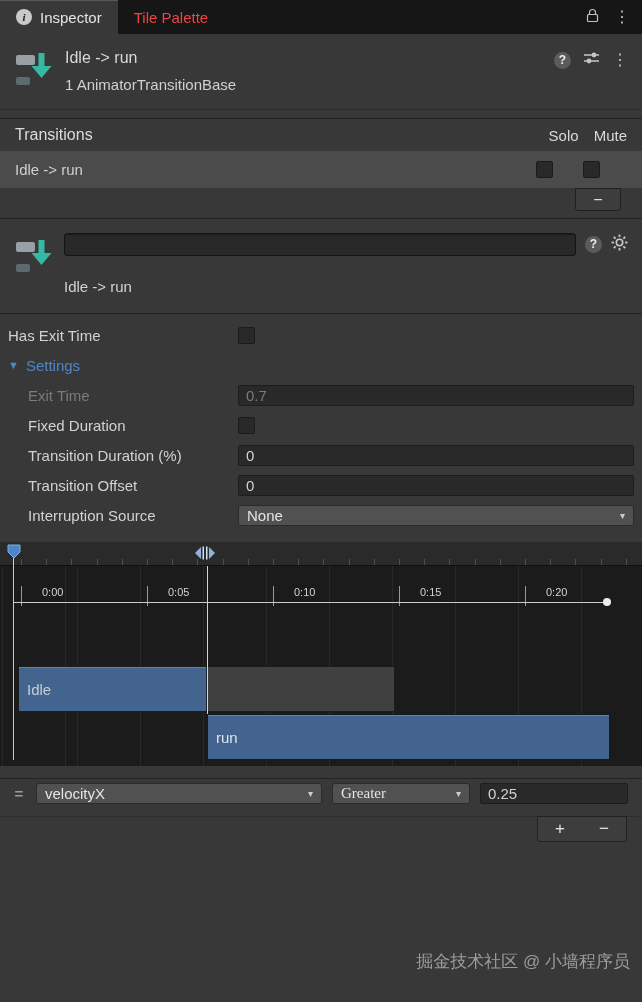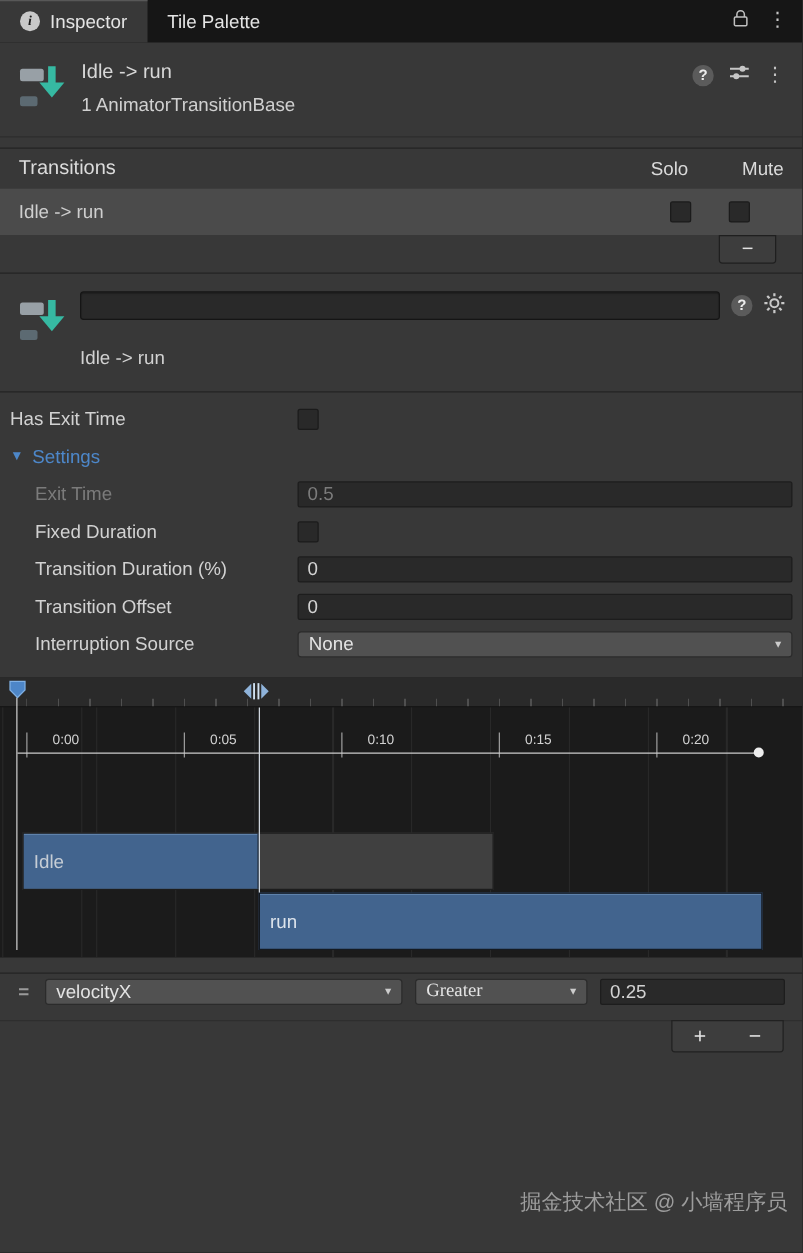--- a/index.html
+++ b/index.html
@@ -2,40 +2,40 @@
 <html style="--accent-blue: #4d87c9; --clip-blue: #42648e; --icon-teal: #36b9a2; --playhead-blue: #4d86c8;"><head>
 <meta charset="utf-8">
 <style>
   * { box-sizing: border-box; margin: 0; padding: 0; }
   html,body { background:#222; }
   body { font-family:"Liberation Sans", sans-serif; }
   .panel { position:relative; width:642px; height:1002px; background:#383838; overflow:hidden; color:#d2d2d2; }
 
   
   .tabbar { height:34px; background:#161616; display:flex; align-items:stretch; }
-  .tab { display:flex; align-items:center; gap:8px; padding:0 16px; font-size:15px; color:#e5e5e5; cursor:default; }
+  .tab { display:flex; align-items:center; gap:8px; padding:0 16px; font-size:15px; color:#ef4444; cursor:default; }
   .tab.active { background:#383838; color:#e4e4e4; box-shadow:inset 0 1px 0 #585858; }
   .info-icon { width:16px; height:16px; border-radius:50%; background:#c9c9c9; color:#1c1c1c;
                font:italic bold 11px/16px "Liberation Serif", serif; text-align:center; }
   .tabbar-right { margin-left:auto; display:flex; align-items:center; gap:15px; padding-right:12px; }
   .kebab { color:#c4c4c4; font-size:16px; line-height:1; }
 
   
   .header { display:flex; align-items:flex-start; padding:14px 14px 16px; border-bottom:1px solid #2c2c2c; }
   .hicon { width:38px; height:38px; margin-right:13px; margin-top:2px; flex:none; }
   .htext { flex:1; padding-top:1px; }
   .htitle { font-size:16px; color:#d8d8d8; margin-bottom:9px; }
   .hsub { font-size:15px; color:#d0d0d0; }
   .hbtns { display:flex; align-items:center; gap:12px; margin-top:3px; }
   .help-icon { width:17px; height:17px; border-radius:50%; background:#5b5b5b; color:#ededed;
                font-size:12px; font-weight:bold; line-height:17px; text-align:center; }
 
   
   .transitions { margin-top:8px; border-top:1px solid #232323; }
-  .trans-head { height:32px; display:flex; align-items:center; padding:0 15px;gap:28px; }
+  .trans-head { height:32px; display:flex; align-items:center; padding:0 15px; }
   .sect-title { font-size:16px; color:#dcdcdc; }
   .trans-head .spacer { flex:1; }
   .col-label { font-size:15px; color:#dadada; }
   .col-label.solo { margin-right:15px; }
   .trans-row { position:relative; height:37px; background:#4b4b4b; display:flex; align-items:center;
                padding-left:15px; font-size:15px; color:#cfcfcf; }
   .cb { width:17px; height:17px; background:#292929; border:1px solid #1b1b1b; border-radius:2px; position:relative; }
   .cb.abs { position:absolute; top:10px; }
   .cb.solo-cb { left:536px; }
   .cb.mute-cb { left:583px; }
@@ -212,21 +212,21 @@
     <div class="prow">
       <span class="plabel">Has Exit Time</span>
       <span class="cb"></span>
     </div>
     <div class="prow">
       <span class="foldout-arrow">▼</span>
       <span class="foldout-label">Settings</span>
     </div>
     <div class="prow">
       <span class="plabel indent dim">Exit Time</span>
-      <span class="pfield dim">0.5</span>
+      <span class="pfield dim">0.7</span>
     </div>
     <div class="prow">
       <span class="plabel indent">Fixed Duration</span>
       <span class="cb"></span>
     </div>
     <div class="prow">
       <span class="plabel indent">Transition Duration (%)</span>
       <span class="pfield">0</span>
     </div>
     <div class="prow">

